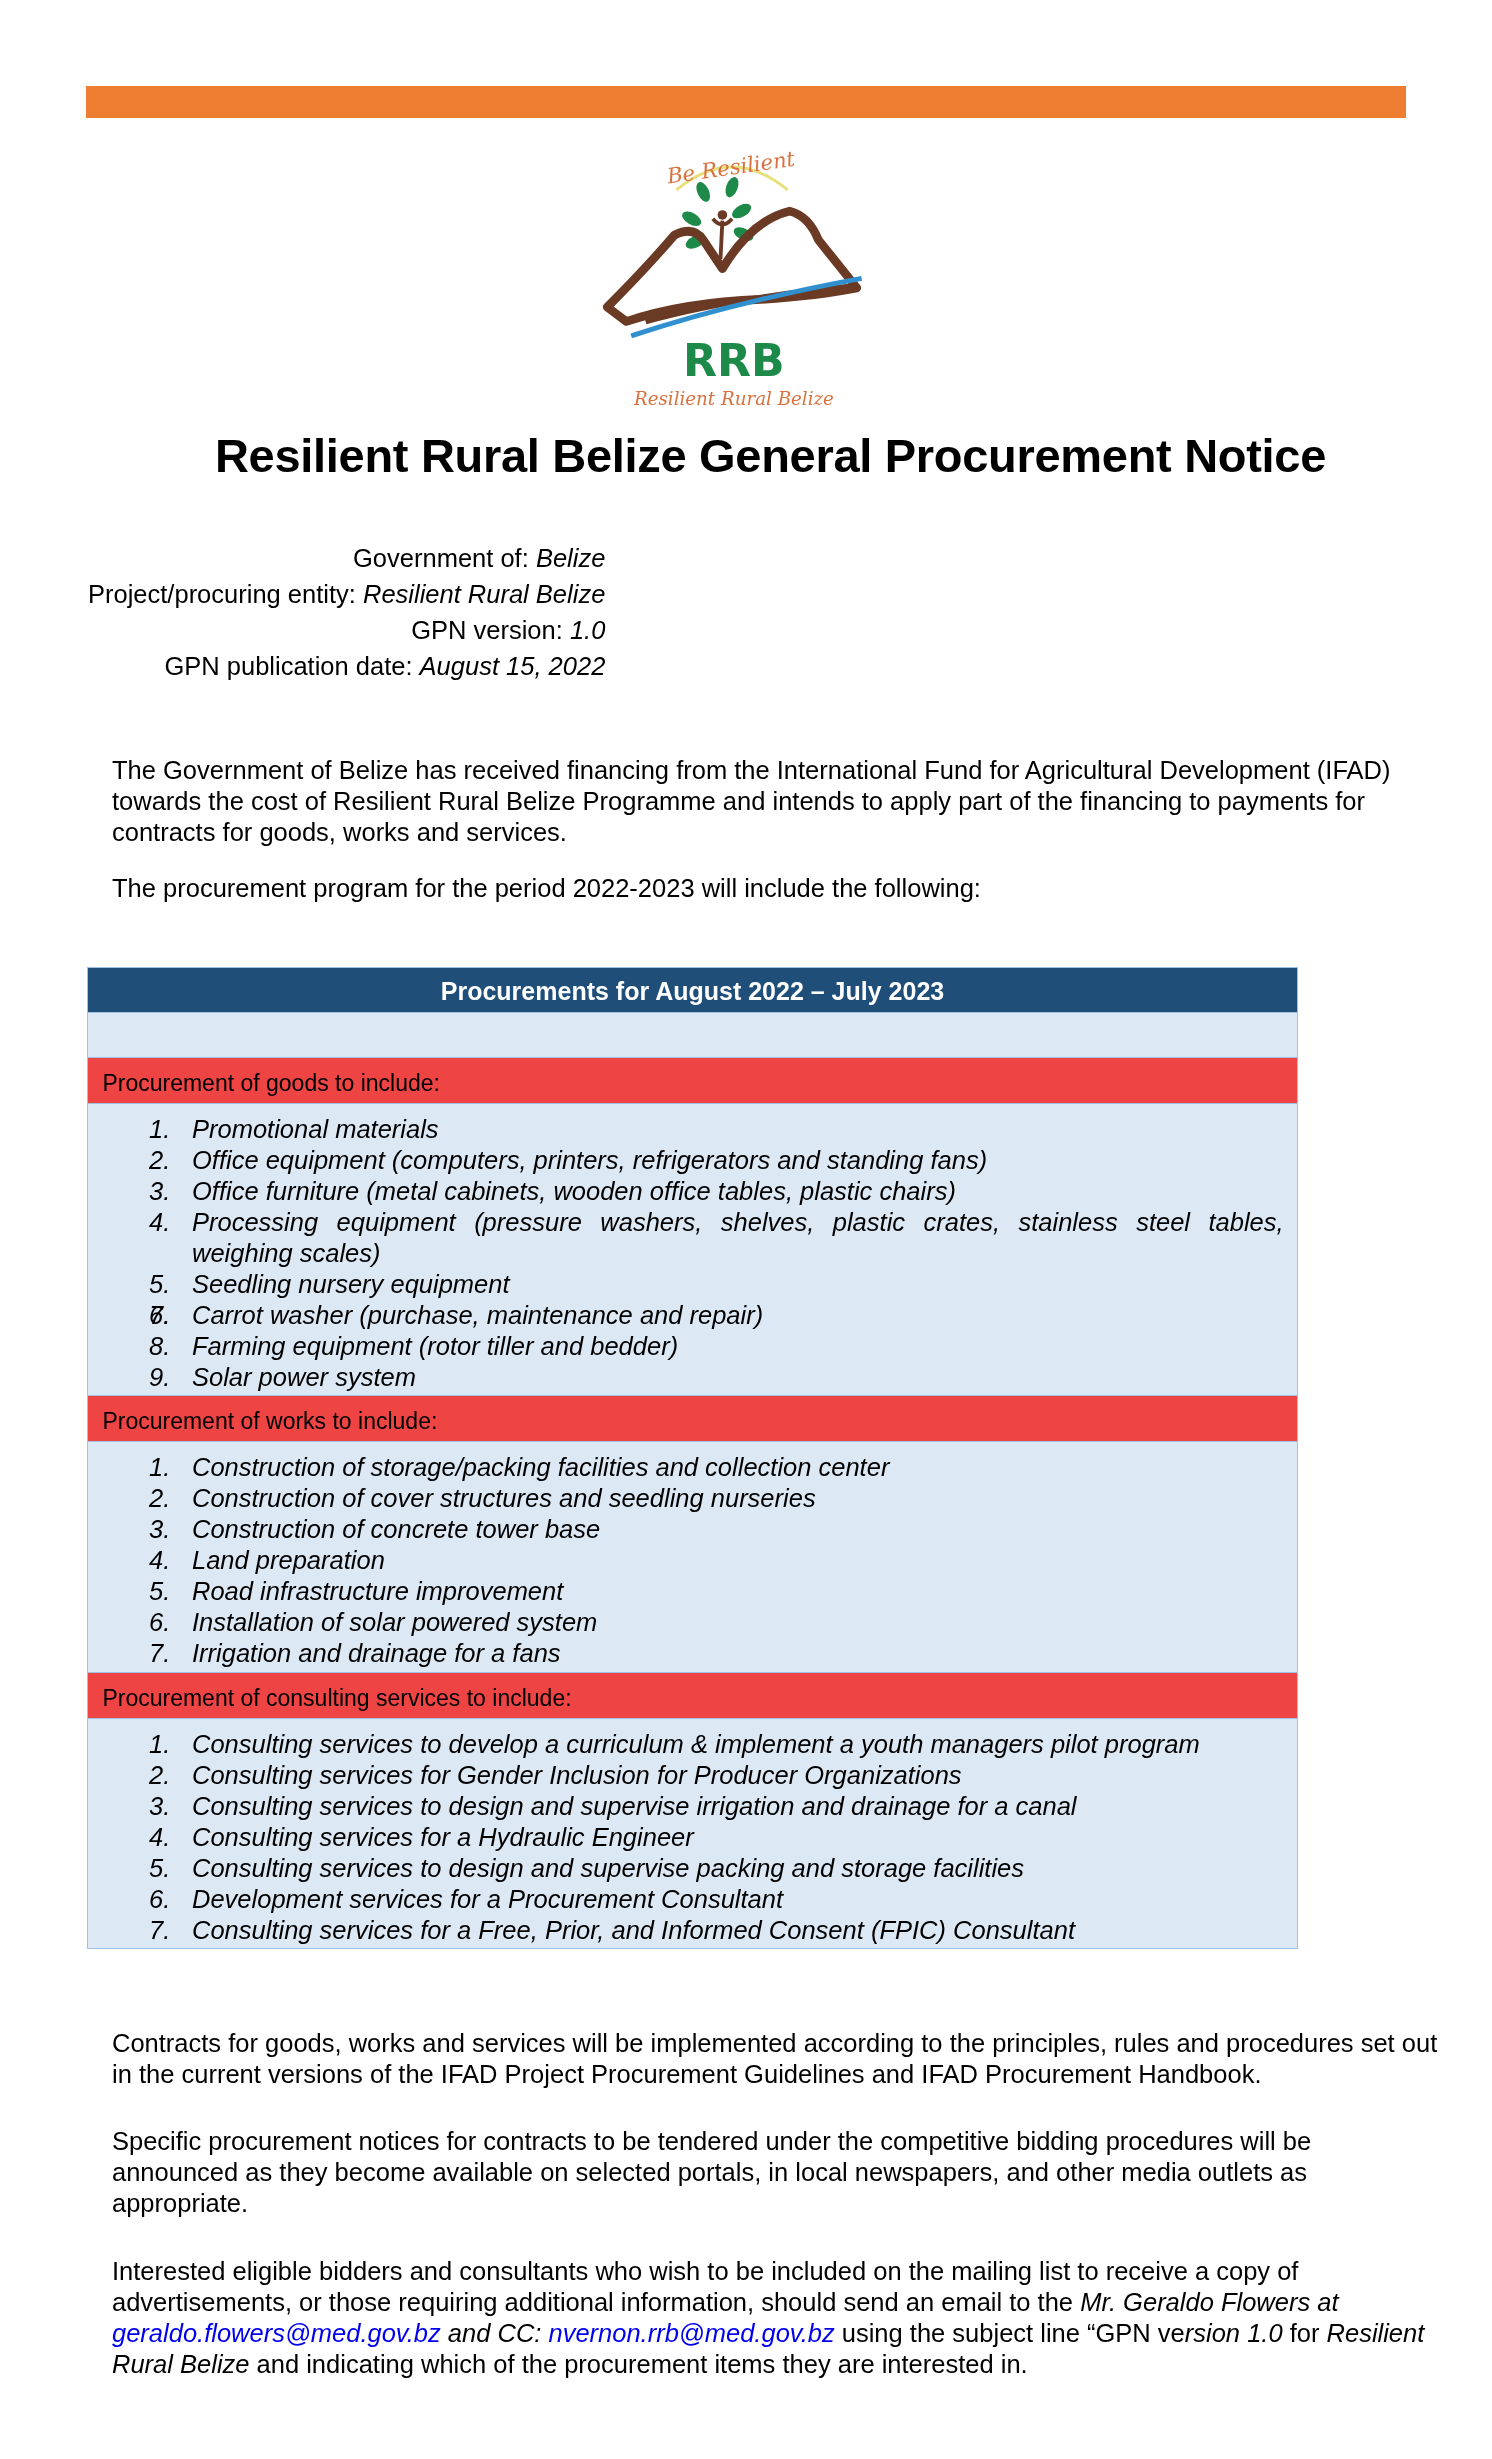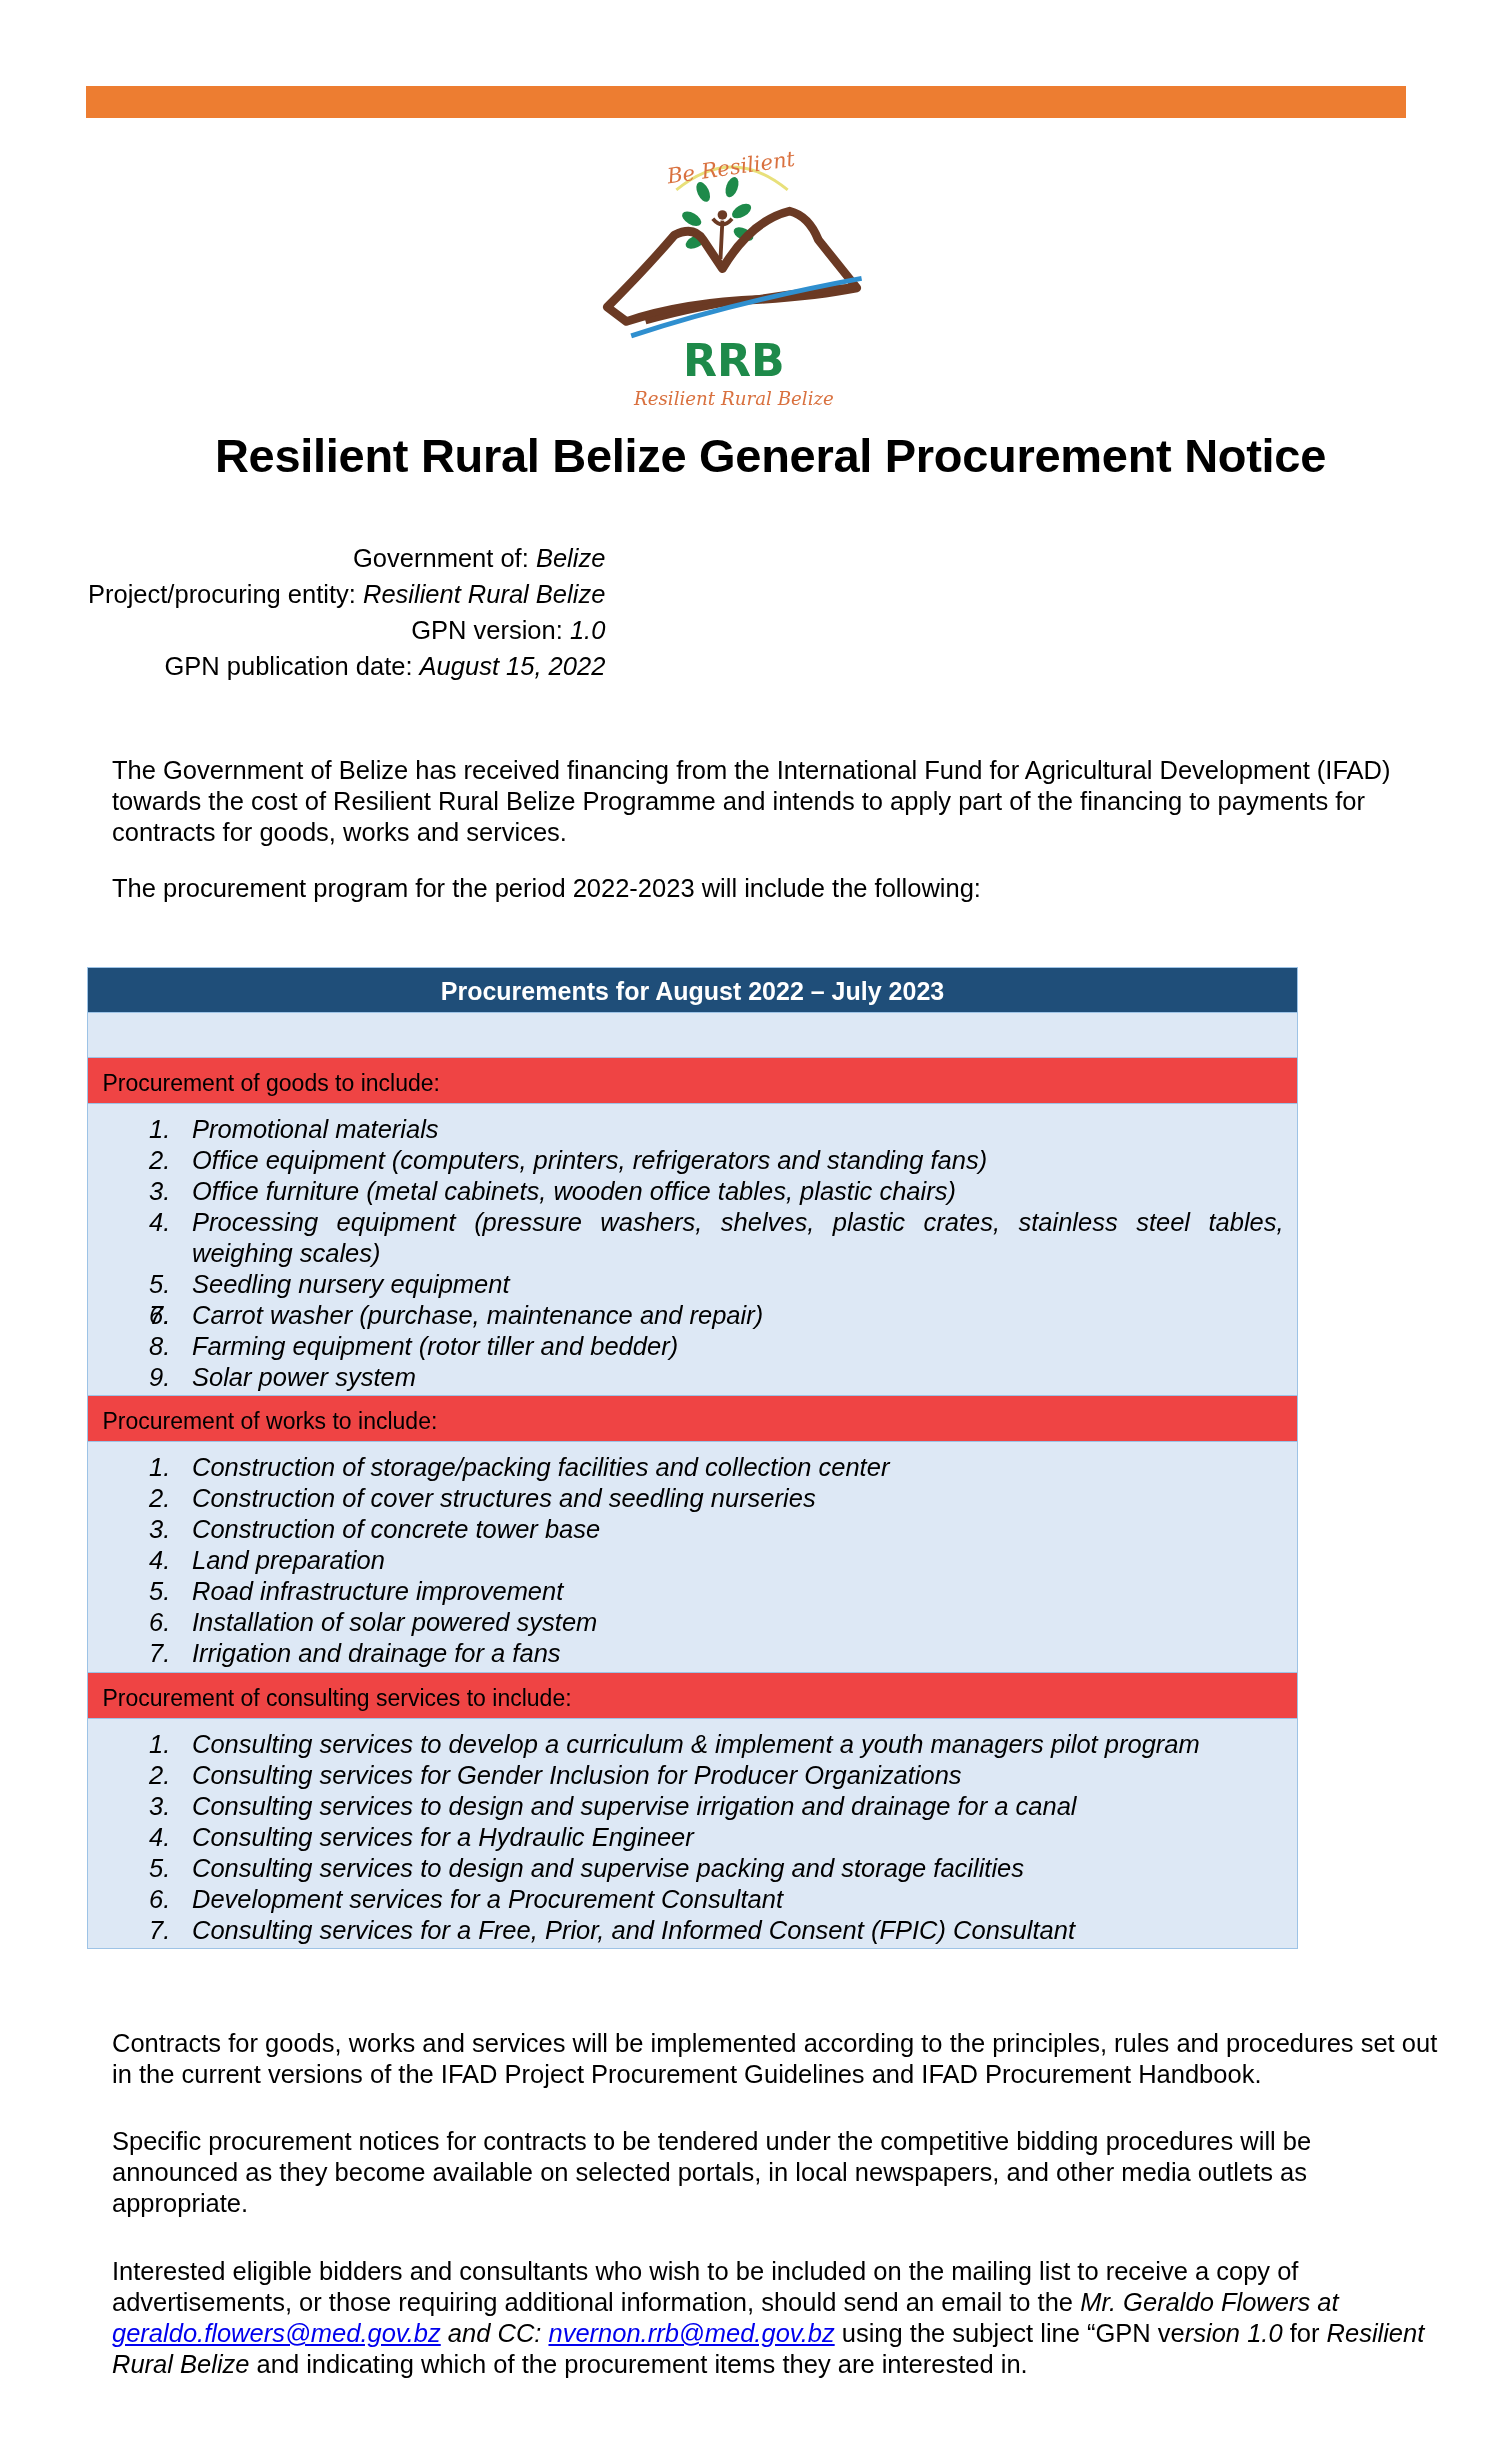--- a/index.html
+++ b/index.html
@@ -24,21 +24,21 @@
   }
   .meta i { font-style: italic; }
   .para {
     position: absolute; left: 100px; width: 1326px; font-size: 25.5px; line-height: 31px; margin: 12px;
   }
   #p-intro { top: 743px; }
   #p-program { top: 861px; }
   #p-contracts { top: 2016px; }
   #p-specific { top: 2114px; }
   #p-interested { top: 2244px; }
-  .email { color: #0000ee; text-decoration: underline; font-style: italic; }
+  .email { color: #0000ee; font-style: italic; }
 
   .ptable {
     position: absolute; left: 87px; top: 927px; width: 1211px;
     border: 1.9px solid #9dc3e6; box-sizing: border-box;
     background: #dde8f5;
     margin-top: 40px;
   }
   .t-head {
     background: #1f4e79; color: #fff; text-align: center; font-weight: bold;
     font-size: 25px; height: 44px; line-height: 46px;

